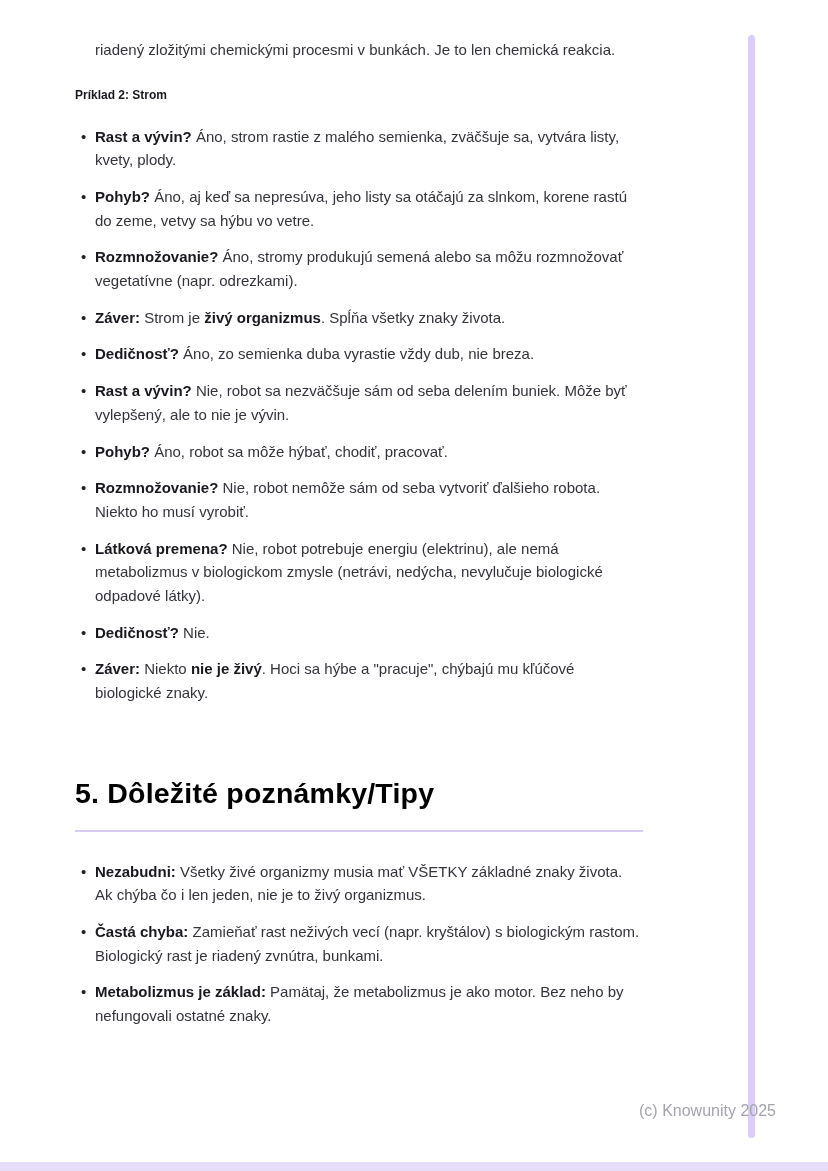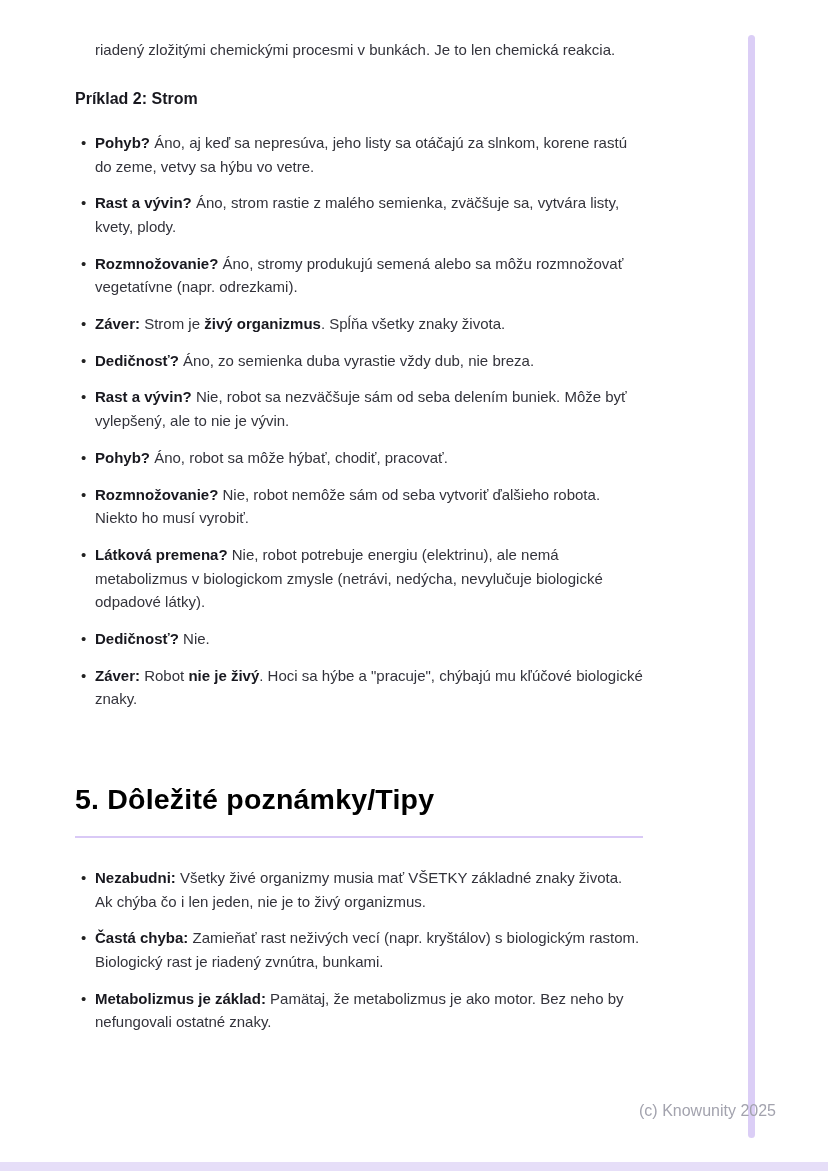--- a/index.html
+++ b/index.html
@@ -13,21 +13,21 @@
   }
   .page {
     position:absolute; top:0; left:0;
     width:828px; height:1162px;
     background:#ffffff;
     padding:38px 0 0 75px;
   }
   .content { width:568px; font-size:15px; line-height:1.58; }
   .intro { margin-left:20px; margin-bottom:24px; }
   h3.sec {
-    font-size:16px; font-weight:bold; color:#18181f;
+    font-size:12px; font-weight:bold; color:#18181f;
     margin:24px 0 20px 0;
   }
   ul.blist { list-style:none; margin:0; padding-left:20px; }
   ul.blist li { position:relative; margin-bottom:13px; }
   ul.blist li::before {
     content:"\2022";
     position:absolute; left:-14px; top:0;
     color:#222; font-size:15px;
   }
   .b { font-weight:bold; color:#18181f; }
@@ -56,34 +56,34 @@
 </head>
 <body>
 
 <div class="page">
   <div class="content">
 
     <p class="intro">riadený zložitými chemickými procesmi v bunkách. Je to len chemická reakcia.</p>
 
     <h3 class="sec">Príklad 2: Strom</h3>
     <ul class="blist">
+      <li><span class="b">Rast a vývin?</span><span> Áno, strom rastie z malého semienka, zväčšuje sa, vytvára listy, kvety, plody.</span></li>
       <li><span class="b">Pohyb?</span><span> Áno, aj keď sa nepresúva, jeho listy sa otáčajú za slnkom, korene rastú do zeme, vetvy sa hýbu vo vetre.</span></li>
-      <li><span class="b">Rast a vývin?</span><span> Áno, strom rastie z malého semienka, zväčšuje sa, vytvára listy, kvety, plody.</span></li>
       <li><span class="b">Rozmnožovanie?</span><span> Áno, stromy produkujú semená alebo sa môžu rozmnožovať vegetatívne (napr. odrezkami).</span></li>
       <li><span class="b">Záver:</span><span> Strom je </span><span class="b">živý organizmus</span><span>. Spĺňa všetky znaky života.</span></li>
       <li><span class="b">Dedičnosť?</span><span> Áno, zo semienka duba vyrastie vždy dub, nie breza.</span></li>
     </ul>
 
     <ul class="blist">
       <li><span class="b">Rast a vývin?</span><span> Nie, robot sa nezväčšuje sám od seba delením buniek. Môže byť vylepšený, ale to nie je vývin.</span></li>
       <li><span class="b">Pohyb?</span><span> Áno, robot sa môže hýbať, chodiť, pracovať.</span></li>
       <li><span class="b">Rozmnožovanie?</span><span> Nie, robot nemôže sám od seba vytvoriť ďalšieho robota. Niekto ho musí vyrobiť.</span></li>
       <li><span class="b">Látková premena?</span><span> Nie, robot potrebuje energiu (elektrinu), ale nemá metabolizmus v biologickom zmysle (netrávi, nedýcha, nevylučuje biologické odpadové látky).</span></li>
       <li><span class="b">Dedičnosť?</span><span> Nie.</span></li>
-      <li><span class="b">Záver:</span><span> Robot </span><span class="b">nie je živý</span><span>. Hoci sa hýbe a "pracuje", chýbajú mu kľúčové biologické znaky.</span></li>
+      <li><span class="b">Záver:</span><span> Niekto </span><span class="b">nie je živý</span><span>. Hoci sa hýbe a "pracuje", chýbajú mu kľúčové biologické znaky.</span></li>
     </ul>
 
     <h1 class="big">5. Dôležité poznámky/Tipy</h1>
     <hr class="divider">
 
     <ul class="blist">
       <li><span class="b">Nezabudni:</span><span> Všetky živé organizmy musia mať VŠETKY základné znaky života. Ak chýba čo i len jeden, nie je to živý organizmus.</span></li>
       <li><span class="b">Častá chyba:</span><span> Zamieňať rast neživých vecí (napr. kryštálov) s biologickým rastom. Biologický rast je riadený zvnútra, bunkami.</span></li>
       <li><span class="b">Metabolizmus je základ:</span><span> Pamätaj, že metabolizmus je ako motor. Bez neho by nefungovali ostatné znaky.</span></li>
     </ul>

